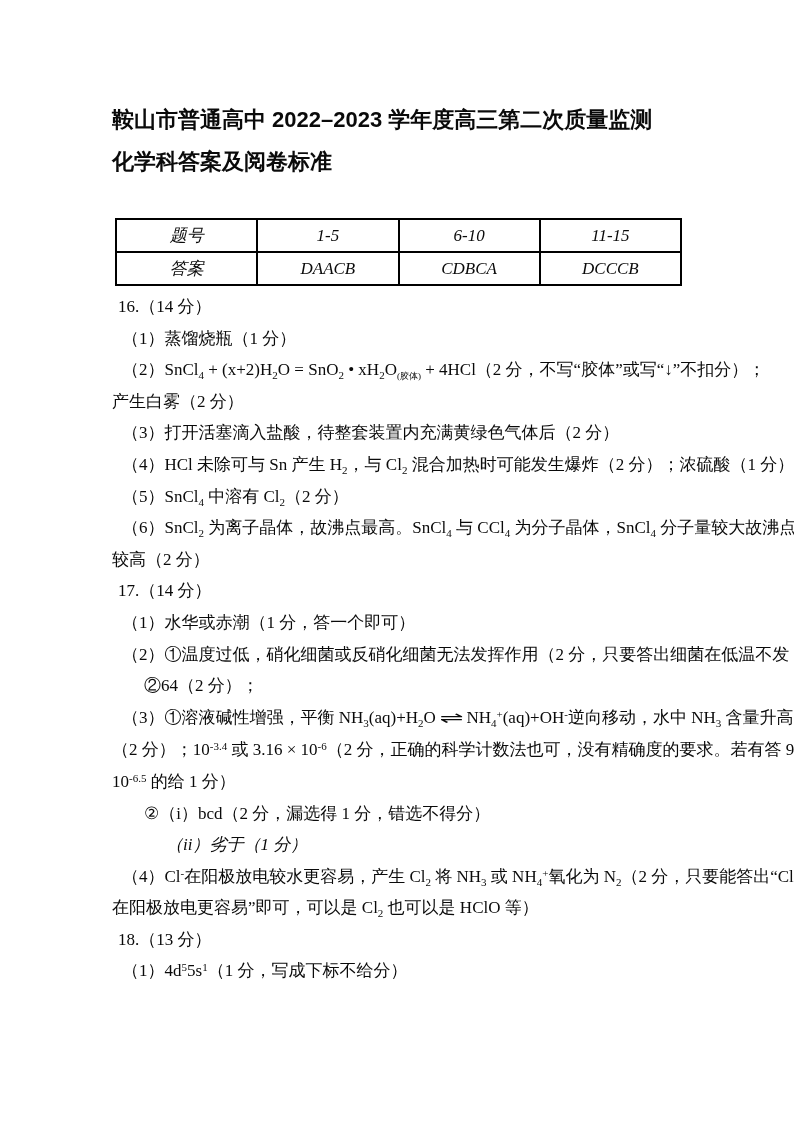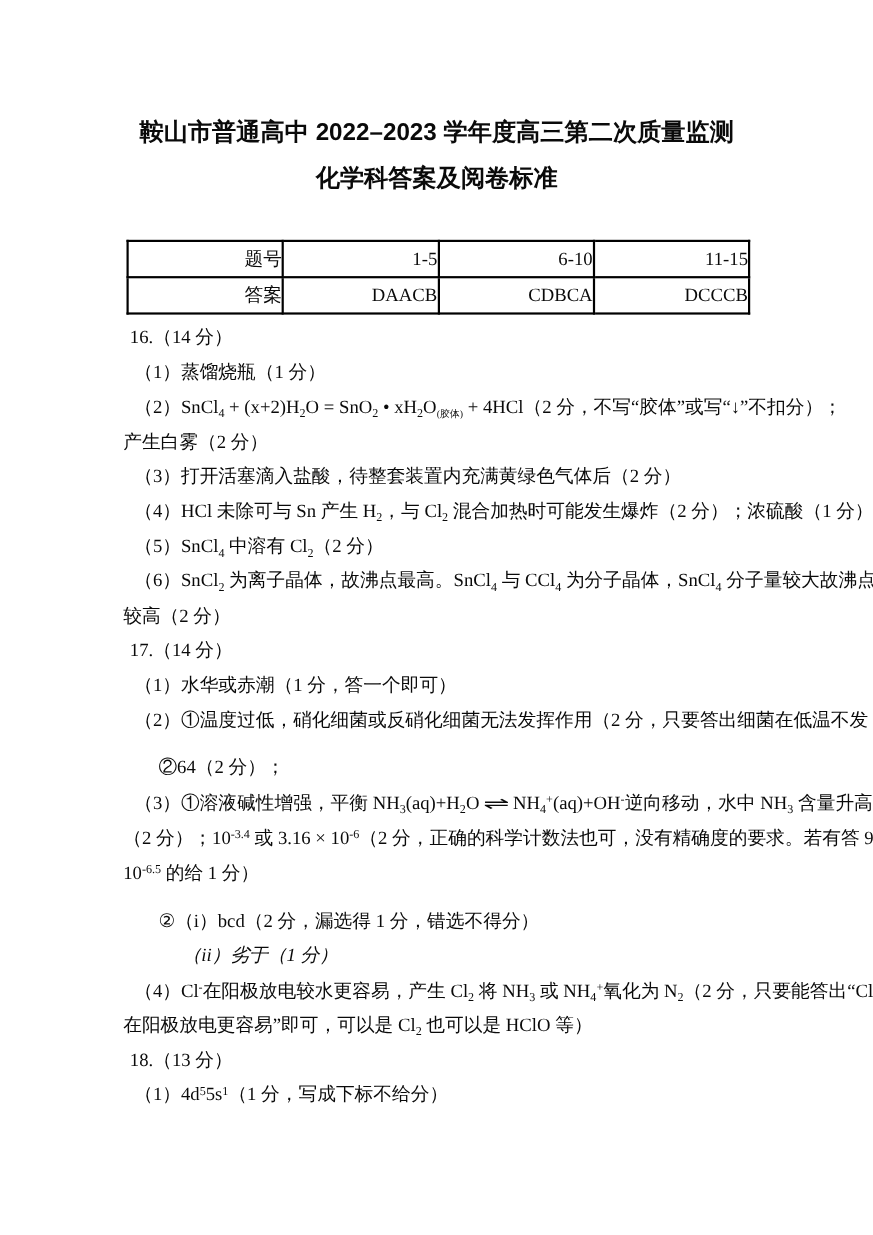--- a/index.html
+++ b/index.html
@@ -8,59 +8,59 @@
     width:794px; height:1123px;
     margin:0 auto;
     background:#ffffff;
     color:#111111;
     font-family:"Liberation Serif","DejaVu Serif",serif;
     box-sizing:border-box;
     padding:106px 112px 0 112px;
     overflow:hidden;
   }
   .doc-title {
-    text-align:center;
     font-family:"Liberation Sans","DejaVu Sans",sans-serif;
     font-weight:700;
     font-size:22px;
     line-height:28px;
     color:#0a0a0a;
     white-space:nowrap;
   }
   .title1 { margin:0 0 14px 0; }
   .title2 { margin:0 0 42px 0; }
 
   table.answer-key {
     border-collapse:collapse;
     table-layout:fixed;
     width:567px;
     margin-left:3px;
   }
   table.answer-key td {
     border:2px solid #000000;
-    text-align:right;
+    text-align:center;
     vertical-align:middle;
     height:31px;
     font-size:17px;
     padding:0;
     color:#0a0a0a;
+    font-style:italic;
   }
 
   .content { margin-top:5px; }
   .line {
     margin:0;
     font-size:17px;
     line-height:31.6px;
     white-space:nowrap;
     color:#0a0a0a;
   }
   .indent-flush  { padding-left:0; }
   .indent-num    { padding-left:6px; }
   .indent-item   { padding-left:10px; }
-  .indent-circle { padding-left:32px;margin-top:12px; }
+  .indent-circle { padding-left:32px; }
   .indent-roman  { padding-left:54px;font-style:italic; }
 
   .line sub, .line sup {
     font-size:11px;
     line-height:0;
   }
   .line sub { vertical-align:-4px; }
   .line sup { vertical-align:5px; }
   .line sub.cn { font-size:9px; }
 

